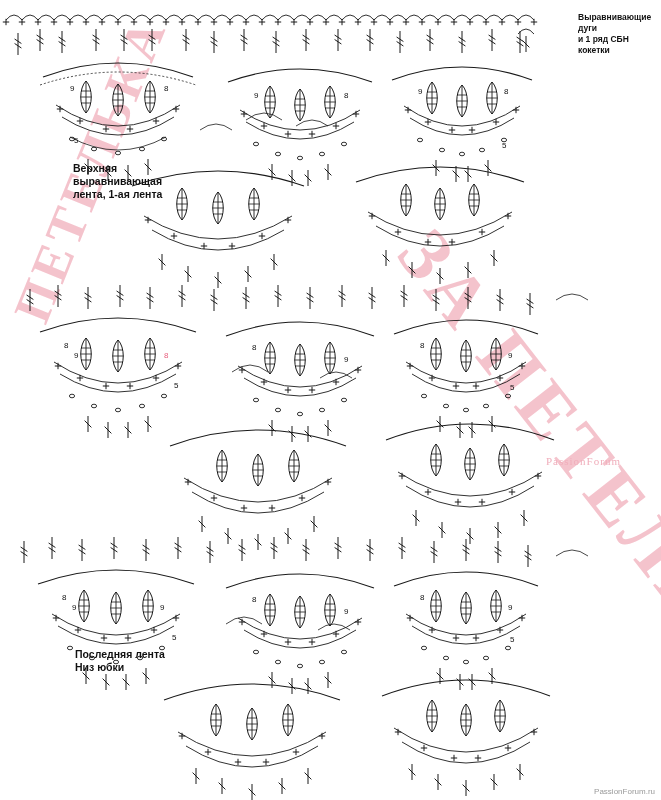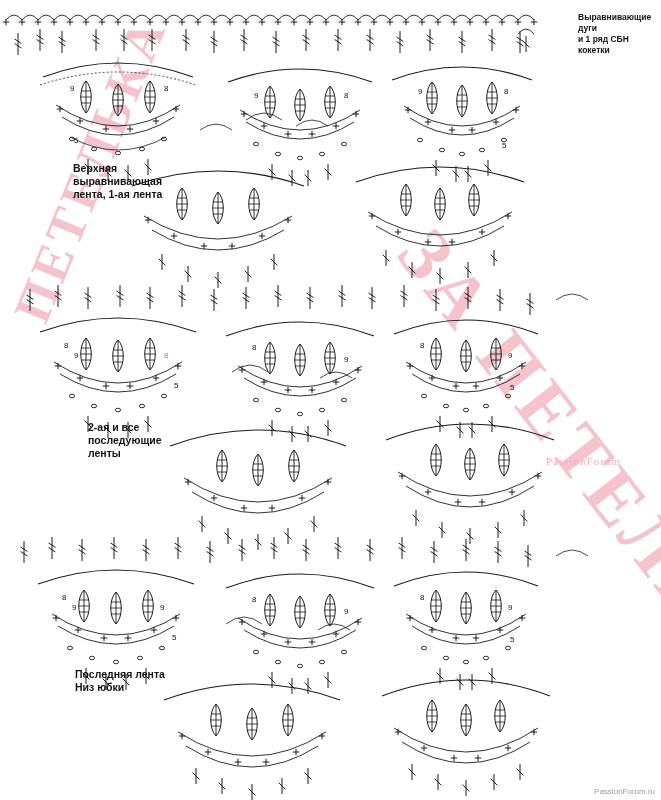--- a/index.html
+++ b/index.html
@@ -65,21 +65,21 @@
     font-size: 10.5px;
     font-weight: bold;
     line-height: 13px;
     color: #111111;
     white-space: pre-line;
     padding-left: 45px;
   }
   #caption-top-right { left: 533px; top: 12px; font-size: 8.5px; line-height: 11px; font-weight: bold; }
   #caption-upper-band { left: 28px; top: 162px; }
   #caption-second-band { left: 43px; top: 421px; }
-  #caption-last-band { left: 30px; top: 668px; }
+  #caption-last-band { left: 30px; top: 648px; }
 
   
   #footer-credit {
     position: absolute;
     right: 6px;
     bottom: 4px;
     font-size: 8px;
     color: #9a9a9a;
     font-family: "Liberation Sans", sans-serif;
   }
@@ -779,20 +779,17 @@
       <path d="M556,300 q16,-12 32,0"></path>
       <path d="M556,556 q16,-12 32,0"></path>
     </g>
   </svg>
 
   <div class="caption" id="caption-top-right">Выравнивающие дуги
 и 1 ряд СБН кокетки</div>
   <div class="caption" id="caption-upper-band">Верхняя
 выравнивающая
 лента, 1-ая лента</div>
-  <div class="caption" id="caption-second-band">2-ая и все
-последующие
-ленты</div>
   <div class="caption" id="caption-last-band">Последняя лента
 Низ юбки</div>
 
   <div id="footer-credit">PassionForum.ru</div>
 </div>
 
 </body></html>

